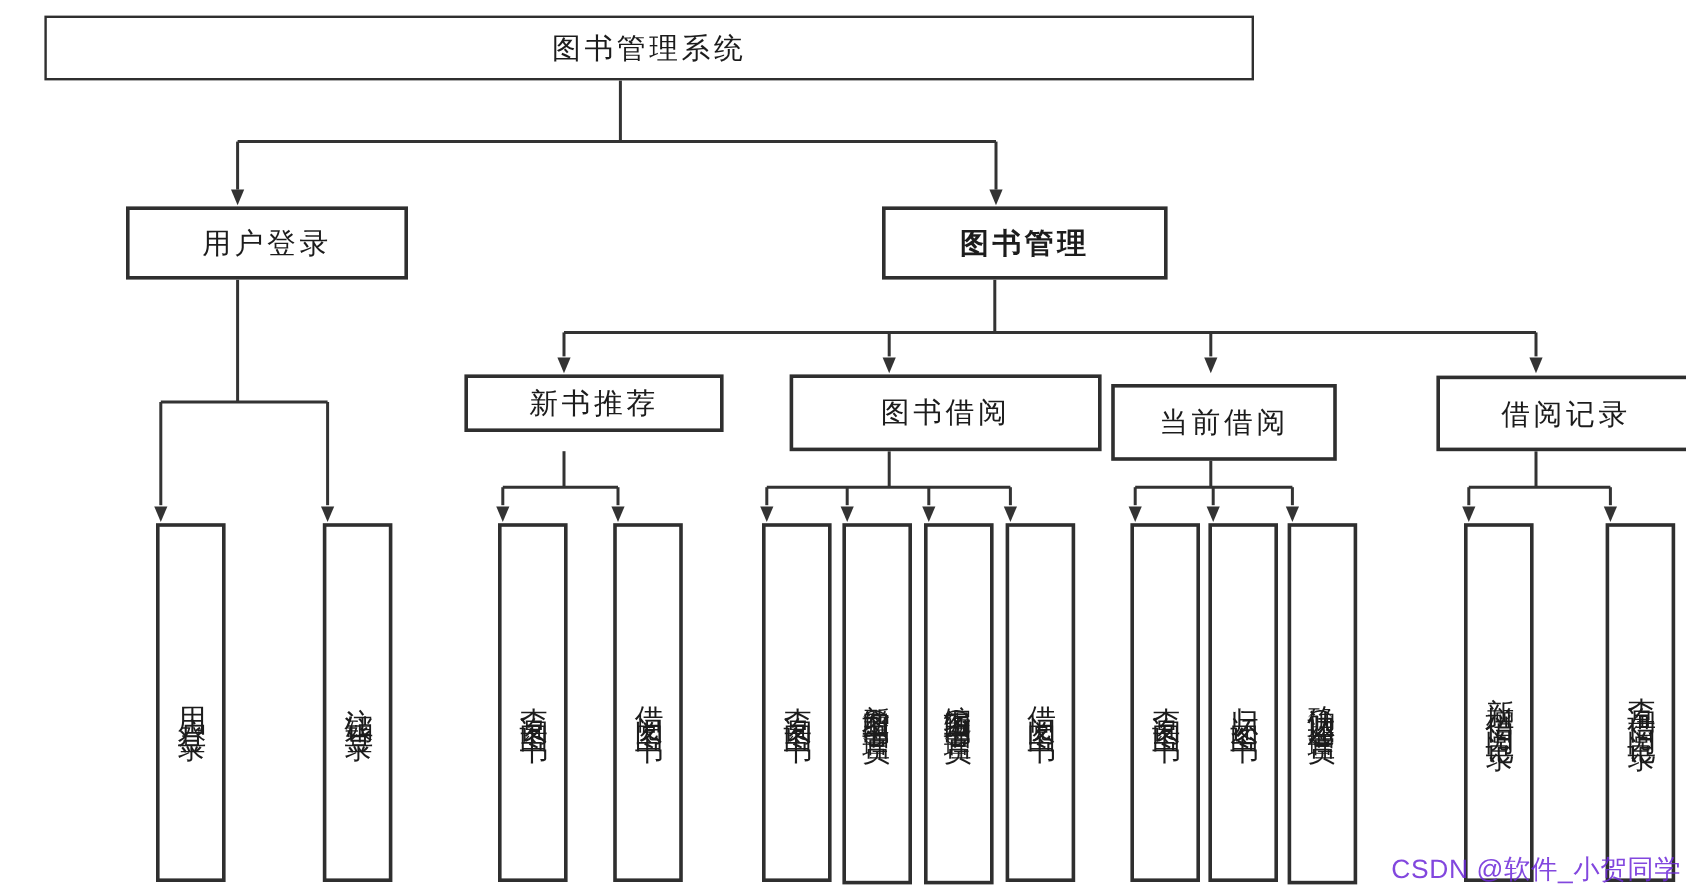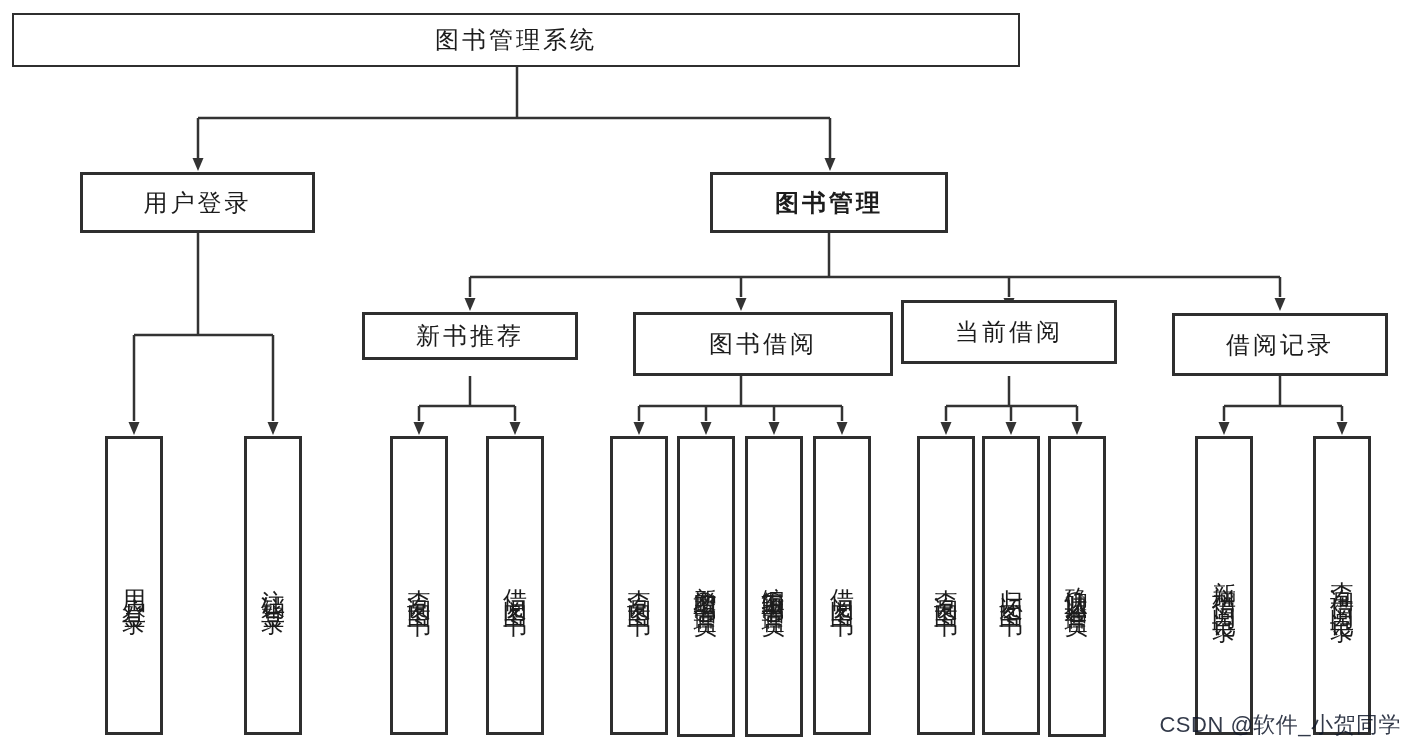--- a/index.html
+++ b/index.html
@@ -15,39 +15,40 @@
     position:absolute;
     box-sizing:border-box;
     background:#ffffff;
     border:3px solid #2f2f2f;
     display:flex;
     align-items:center;
     justify-content:center;
     color:#1c1c1c;
     z-index:2;
     text-align:center;
+    margin-left:25px;
   }
   .box.root{border-width:2.5px;}
   .h{font-size:24px;letter-spacing:3px;white-space:nowrap;}
   .v{
     writing-mode:vertical-rl;
     text-orientation:mixed;
     font-size:24px;
     letter-spacing:8px;
     white-space:nowrap;
   }
   .v.long{font-size:23px;letter-spacing:4px;}
   .watermark{
     position:absolute;
     right:4px;
     top:710px;
     z-index:5;
     font-size:22px;
     letter-spacing:0.5px;
-    color:#0f172a;
+    color:#6d28d9;
     opacity:0.85;
     white-space:nowrap;
   }
 </style>
 </head>
 <body>
 
 <div class="canvas">
 
   <svg class="connectors" width="1405" height="747" viewBox="0 0 1405 747">
@@ -125,21 +126,21 @@
   <div class="box h" style="left:710px;top:172px;width:238px;height:61px;font-weight:bold;">
     <span>图书管理</span>
   </div>
 
   <div class="box h" style="left:362px;top:312px;width:216px;height:48px;">
     <span>新书推荐</span>
   </div>
   <div class="box h" style="left:633px;top:312px;width:260px;height:64px;">
     <span>图书借阅</span>
   </div>
-  <div class="box h" style="left:901px;top:300px;width:216px;height:64px;">
+  <div class="box h" style="left:901px;top:320px;width:188px;height:64px;">
     <span>当前借阅</span>
   </div>
   <div class="box h" style="left:1172px;top:313px;width:216px;height:63px;">
     <span>借阅记录</span>
   </div>
 
   <div class="box v" style="left:105px;top:436px;width:58px;height:299px;">
     <span>用户登录</span>
   </div>
   <div class="box v" style="left:244px;top:436px;width:58px;height:299px;">

